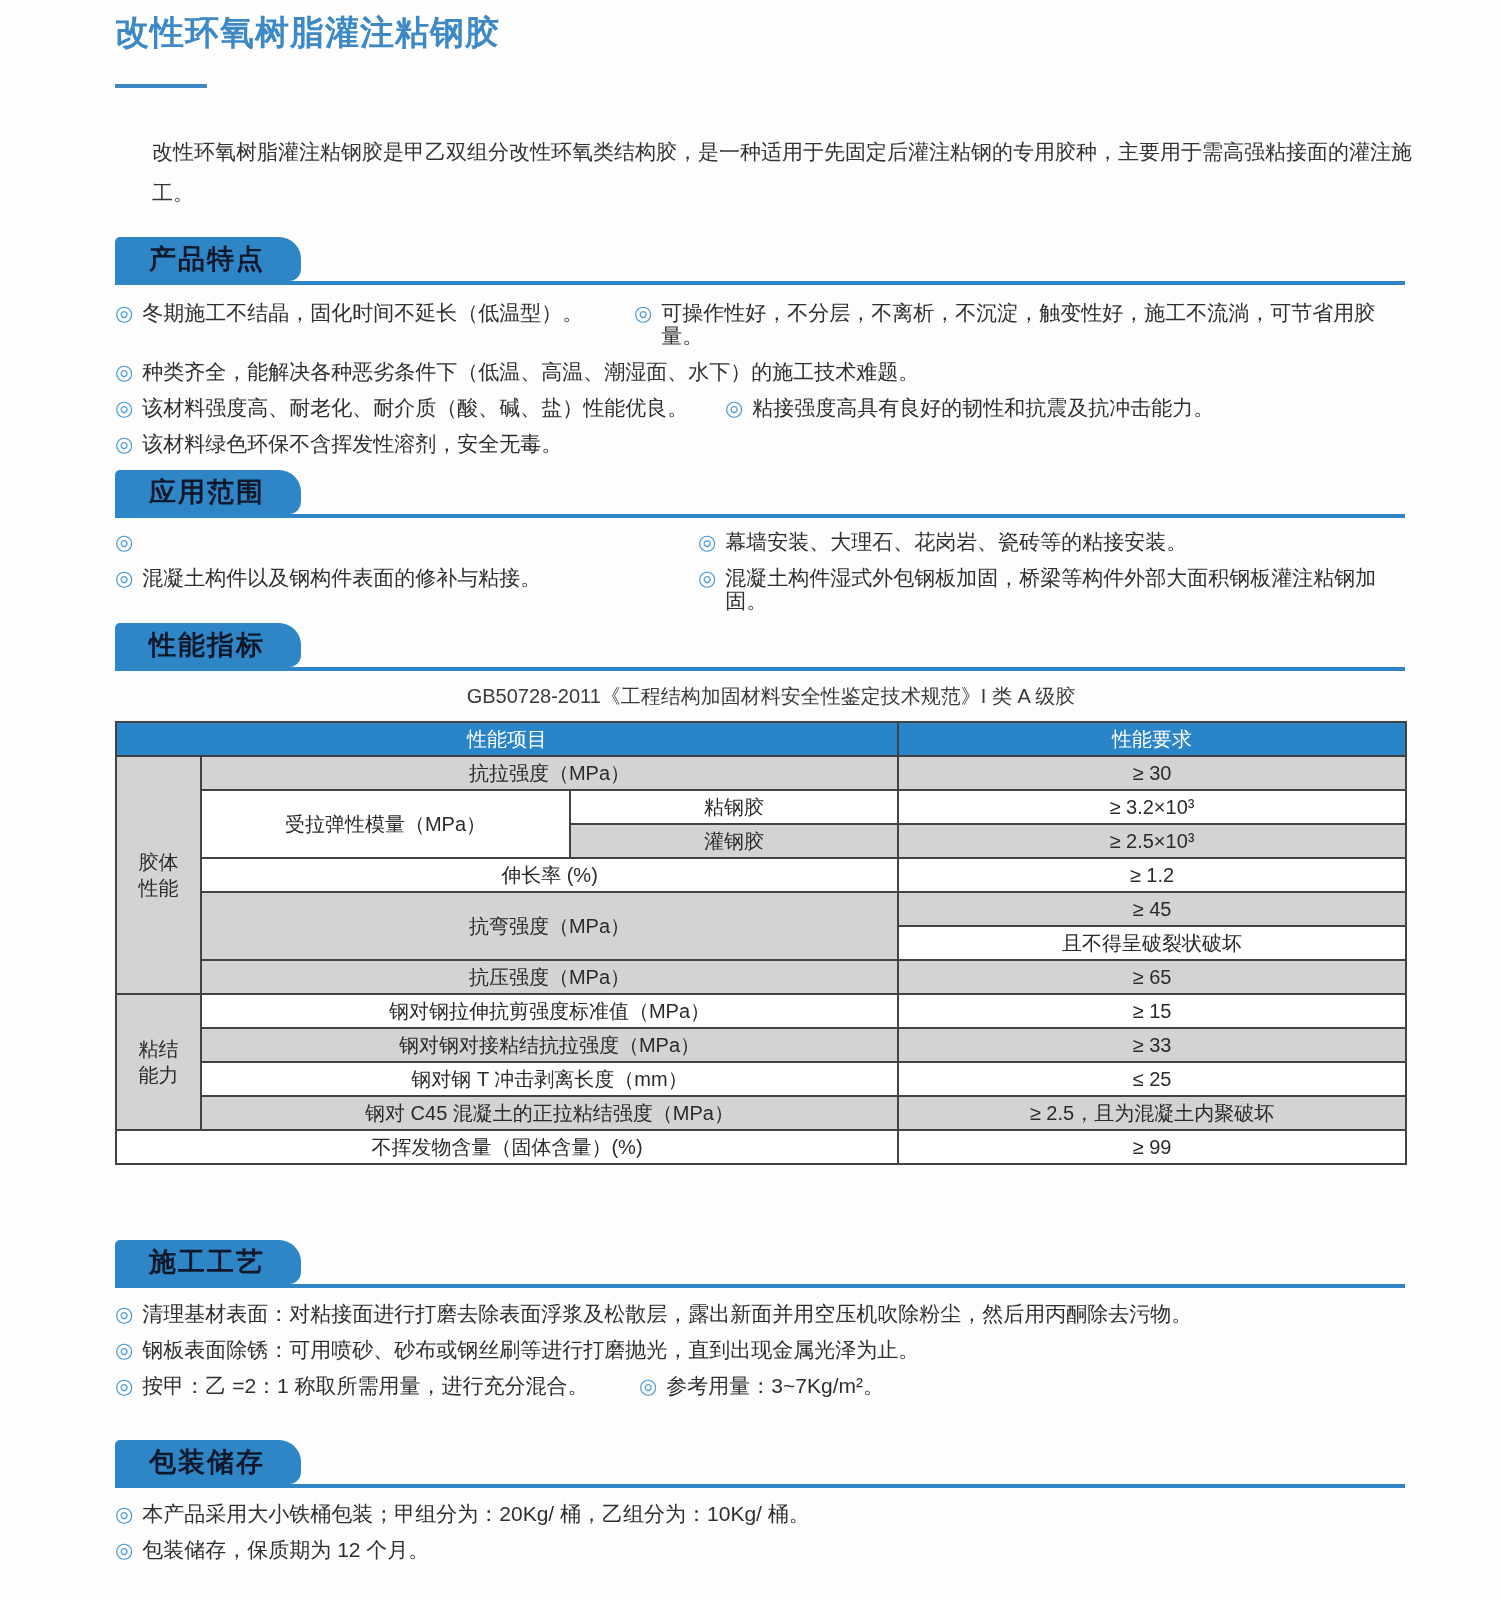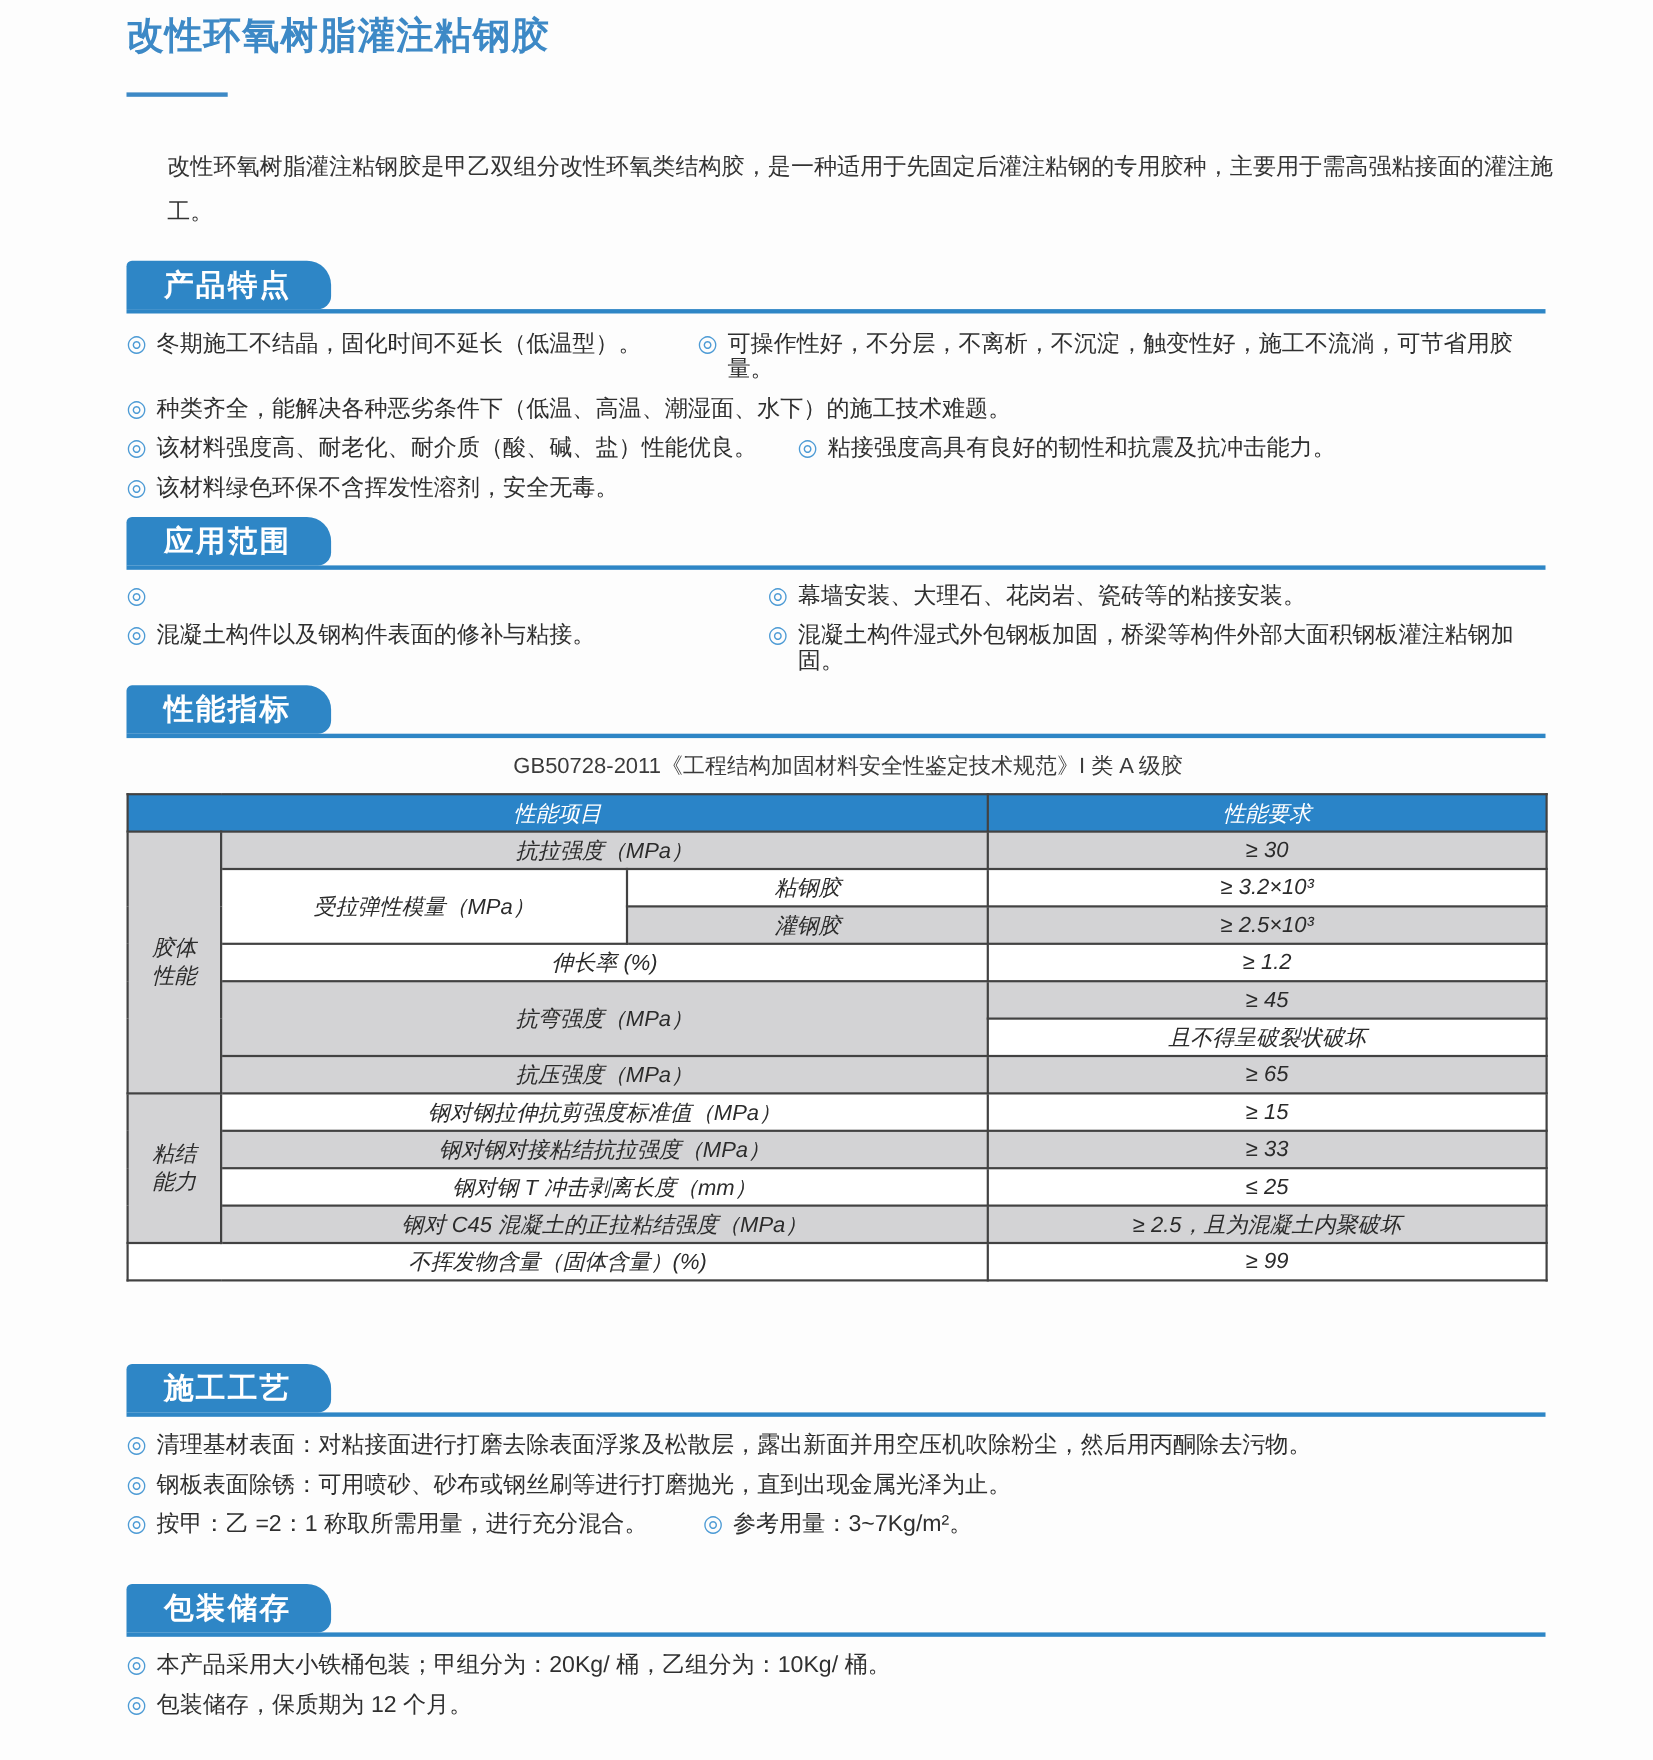--- a/index.html
+++ b/index.html
@@ -17,35 +17,35 @@
   .title{left:115px;top:10px;font-size:34px;font-weight:bold;color:var(--title-blue);letter-spacing:1px;margin:0;}
   .title-underline{left:115px;top:84px;width:92px;height:4px;background:var(--title-blue);}
   
   .intro{left:152px;top:131px;width:1292px;font-size:21px;line-height:41px;color:#333;}
   .intro p{margin:0;}
   
   .sec-head{left:115px;width:1290px;height:48px;}
   .sec-head .rule{position:absolute;left:0;right:0;bottom:0;height:4px;background:var(--accent);}
   .sec-head .badge{
     position:absolute;left:0;top:0;height:44px;line-height:44px;min-width:180px;
-    padding:0 36px 0 34px;background:var(--accent);color:#ffffff;font-size:27px;font-weight:bold;
+    padding:0 36px 0 34px;background:var(--accent);color:#0f172a;font-size:27px;font-weight:bold;
     letter-spacing:2px;border-radius:5px 22px 12px 0;text-align:center;
   }
   
   .bullets{left:115px;width:1294px;font-size:21px;line-height:23px;}
   .brow{display:flex;margin-bottom:13px;align-items:flex-start;}
   .bitem{display:flex;align-items:flex-start;flex:0 1 auto;}
   .bico{color:var(--bullet);margin-right:9px;font-size:21px;flex:none;}
   .w519{width:519px;flex:none;}
   .w610{width:610px;flex:none;}
   .w583{width:583px;flex:none;}
   .w524{width:524px;flex:none;}
   
   .tcaption{left:126px;top:683px;width:1290px;text-align:center;font-size:20px;color:#3A3A3A;}
-  table.perf{left:115px;top:721px;width:1290px;border-collapse:collapse;table-layout:fixed;font-style:italic;}
+  table.perf{left:115px;top:721px;width:1290px;border-collapse:collapse;table-layout:fixed;}
   table.perf th,table.perf td{
     border:2px solid var(--border);text-align:center;vertical-align:middle;
     font-size:20px;font-weight:normal;padding:0 4px;height:34px;background:#fff;color:#2B2B2B;
   }
   table.perf tr.hdr th{background:var(--header-blue);color:#fff;height:34px;}
   table.perf td.g{background:var(--row-gray);}
   table.perf td.group{background:var(--row-gray);padding:0 18px;line-height:26px;}
 </style>
 </head>
 <body>

